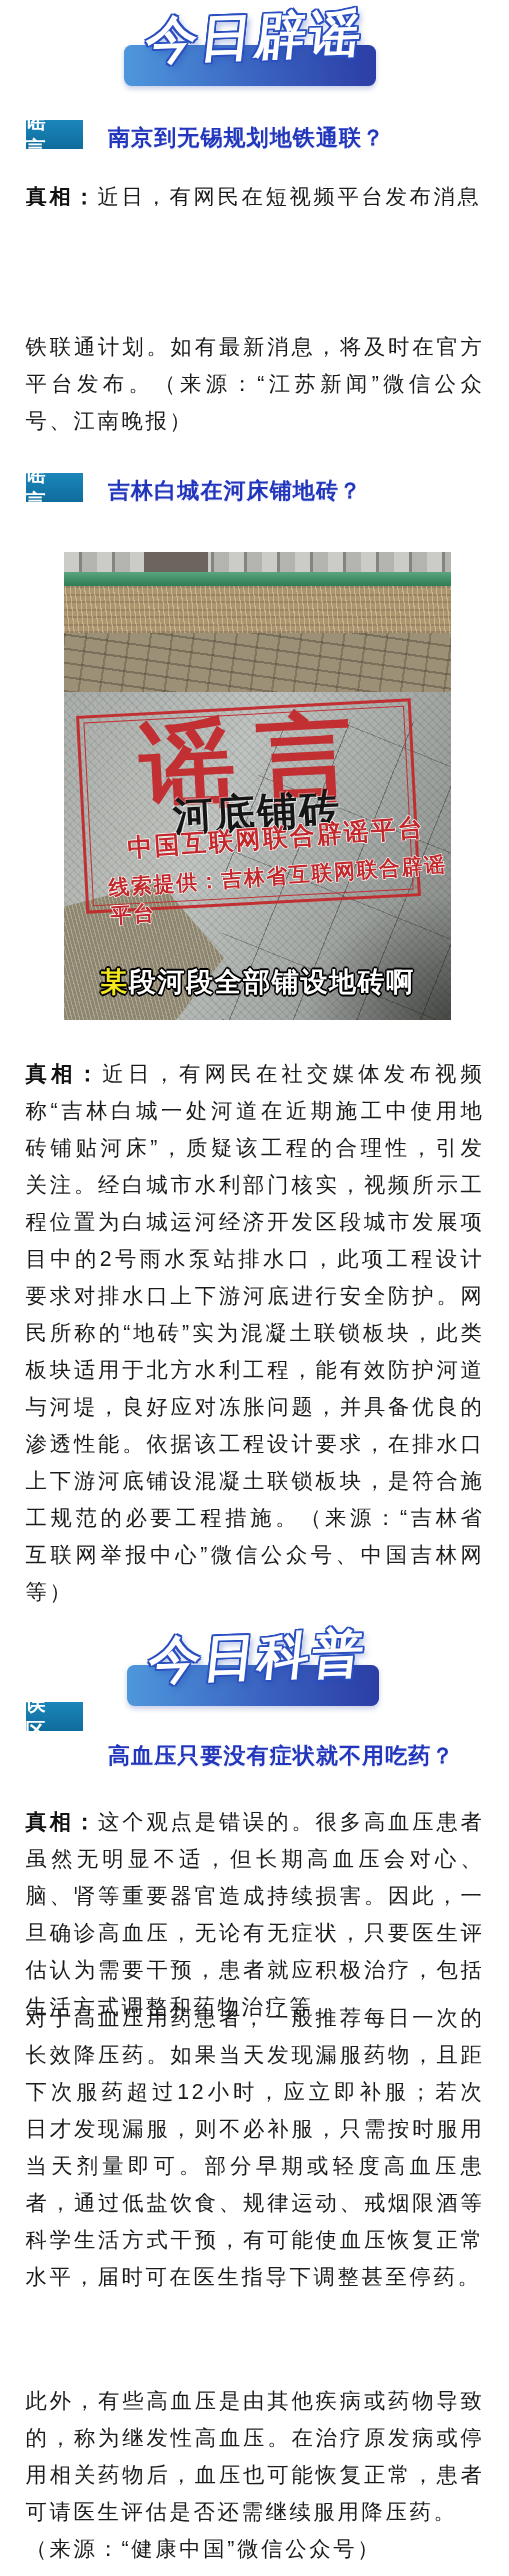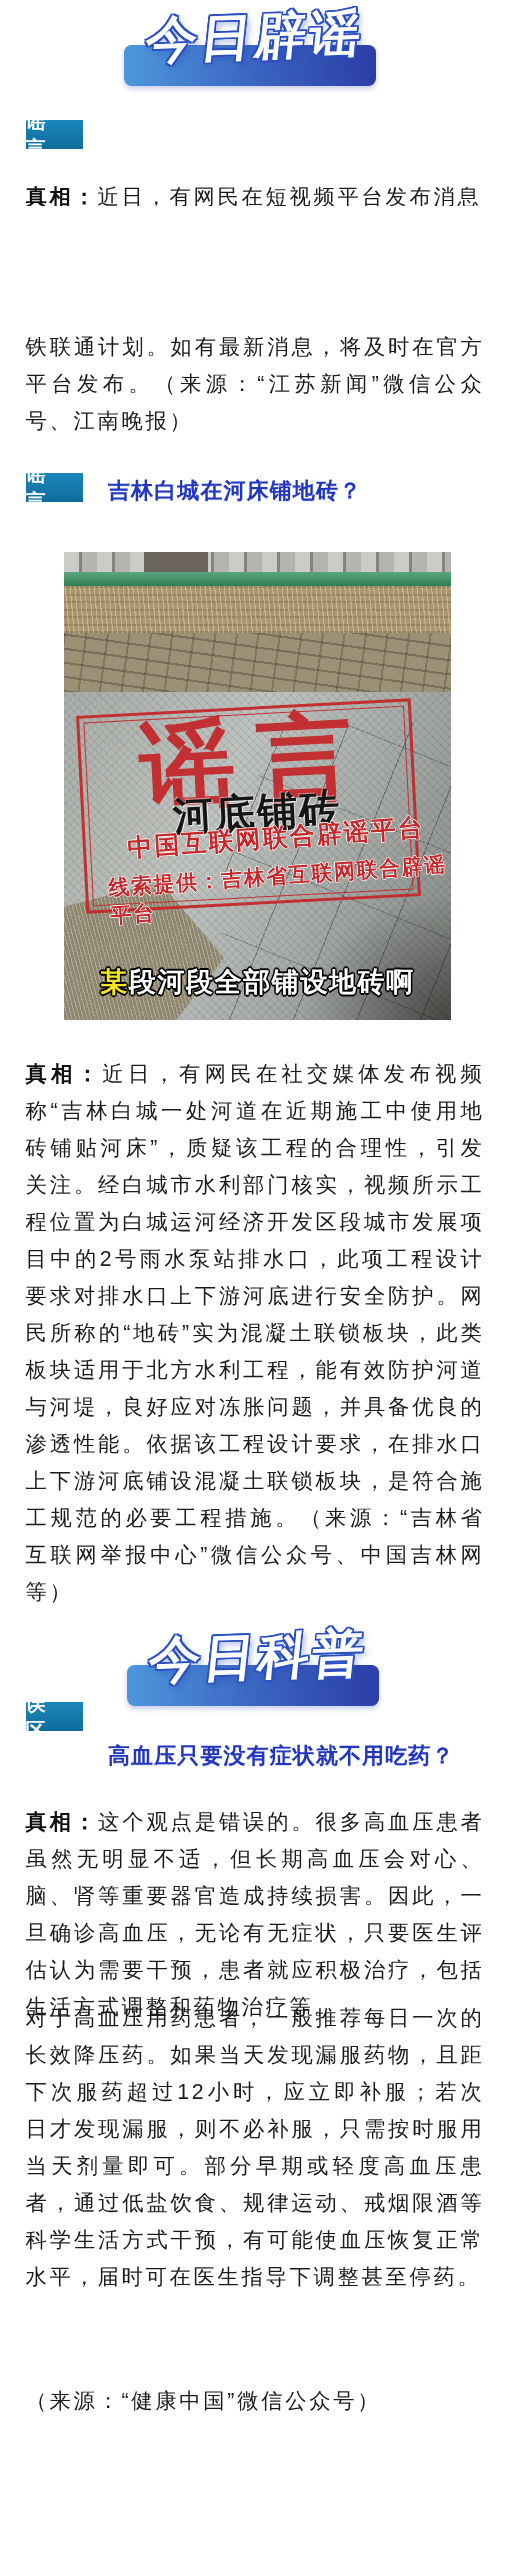--- a/index.html
+++ b/index.html
@@ -92,20 +92,21 @@
 </style>
 </head>
 <body>
 
 <div id="page">
 
   <div class="banner-box" style="left:124px;top:45px;"></div>
   <div class="banner-text" style="left:95px;top:9.6px;">今日辟谣</div>
 
   <div class="badge" style="top:120px;">谣 言</div>
+  <div class="heading" style="top:123px;">南京到无锡规划地铁通联？</div>
 
   <div class="para" style="top:329px;">铁联通计划。如有最新消息，将及时在官方平台发布。（来源：“江苏新闻”微信公众号、江南晚报）</div>
 
   <div class="para clip" style="top:186px;"><b>真相：</b><span>近日，有网民在短视频平台发布消息</span></div>
 
   <div class="badge" style="top:473px;">谣 言</div>
   <div class="heading" style="top:476px;">吉林白城在河床铺地砖？</div>
 
   <div class="photo">
     <div class="ph-sky"></div>
@@ -135,16 +136,16 @@
   <div class="banner-box" style="left:127px;top:1665px;"></div>
   <div class="banner-text" style="left:98px;top:1630px;">今日科普</div>
 
   <div class="badge" style="top:1702px;">误 区</div>
   <div class="heading" style="top:1741px;">高血压只要没有症状就不用吃药？</div>
 
   <div class="para" style="top:1804px;"><b>真相：</b><span>这个观点是错误的。很多高血压患者虽然无明显不适，但长期高血压会对心、脑、肾等重要器官造成持续损害。因此，一旦确诊高血压，无论有无症状，只要医生评估认为需要干预，患者就应积极治疗，包括生活方式调整和药物治疗等。</span></div>
 
   <div class="para" style="top:2000px;">对于高血压用药患者，一般推荐每日一次的长效降压药。如果当天发现漏服药物，且距下次服药超过12小时，应立即补服；若次日才发现漏服，则不必补服，只需按时服用当天剂量即可。部分早期或轻度高血压患者，通过低盐饮食、规律运动、戒烟限酒等科学生活方式干预，有可能使血压恢复正常水平，届时可在医生指导下调整甚至停药。</div>
 
-  <div class="para" style="top:2383px;"><span class="src-line">（来源：“健康中国”微信公众号）</span></div>
+  <div class="para" style="top:2383px;"><span>此外，有些高血压是由其他疾病或药物导致的，称为继发性高血压。在治疗原发病或停用相关药物后，血压也可能恢复正常，患者可请医生评估是否还需继续服用降压药。</span><span class="src-line">（来源：“健康中国”微信公众号）</span></div>
 
 </div>
 
 
 </body></html>

